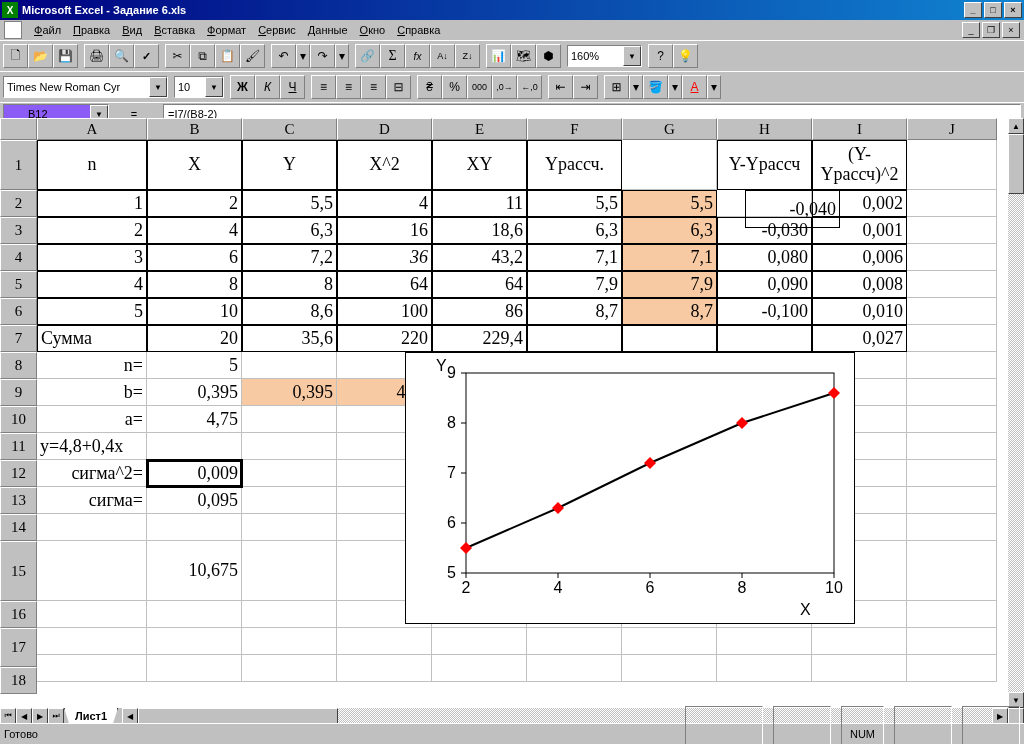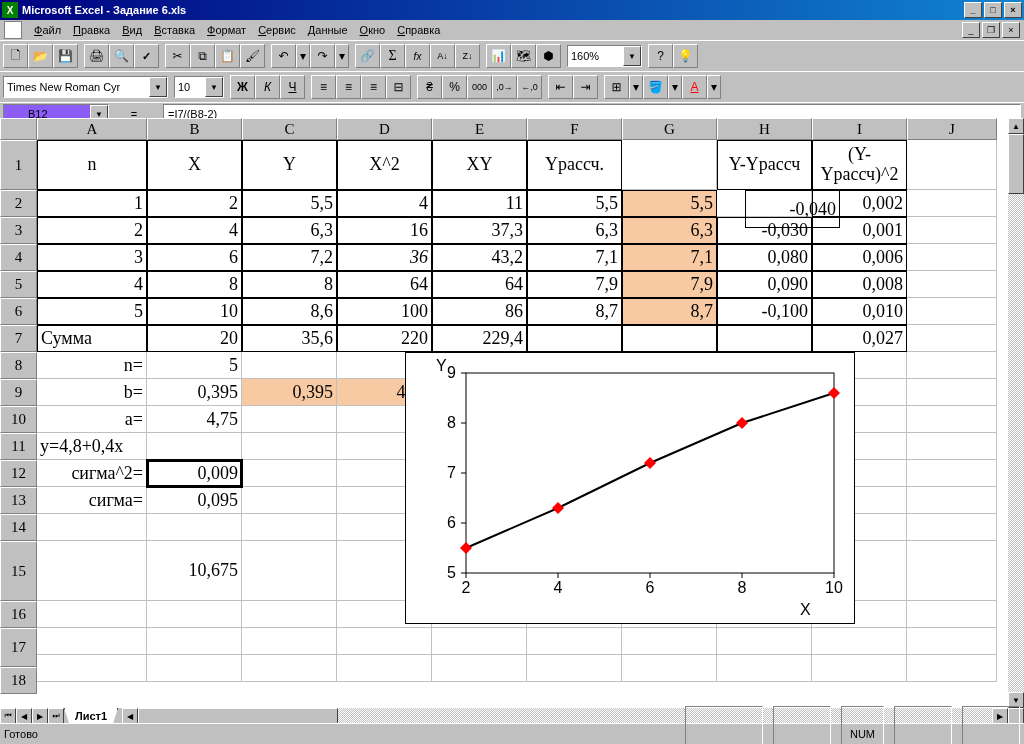--- a/index.html
+++ b/index.html
@@ -384,21 +384,21 @@
       <div class="cell brd-r brd-b brd-l brd-t" style="left: 300px; top: 50px; width: 95px; height: 27px; justify-content: flex-end;">4</div>
       <div class="cell brd-r brd-b brd-l brd-t" style="left: 395px; top: 50px; width: 95px; height: 27px; justify-content: flex-end;">11</div>
       <div class="cell brd-r brd-b brd-l brd-t" style="left: 490px; top: 50px; width: 95px; height: 27px; justify-content: flex-end;">5,5</div>
       <div class="cell hl brd-r brd-b brd-l brd-t" style="left: 585px; top: 50px; width: 95px; height: 27px; justify-content: flex-end;">5,5</div>
       <div class="cell brd-r brd-b brd-l brd-t" style="left: 680px; top: 50px; width: 95px; height: 38px; justify-content: flex-end; margin-left: 28px;">-0,040</div>
       <div class="cell brd-r brd-b brd-l brd-t" style="left: 775px; top: 50px; width: 95px; height: 27px; justify-content: flex-end;">0,002</div>
       <div class="cell brd-r brd-b brd-l brd-t" style="left: 0px; top: 77px; width: 110px; height: 27px; justify-content: flex-end;">2</div>
       <div class="cell brd-r brd-b brd-l brd-t" style="left: 110px; top: 77px; width: 95px; height: 27px; justify-content: flex-end;">4</div>
       <div class="cell brd-r brd-b brd-l brd-t" style="left: 205px; top: 77px; width: 95px; height: 27px; justify-content: flex-end;">6,3</div>
       <div class="cell brd-r brd-b brd-l brd-t" style="left: 300px; top: 77px; width: 95px; height: 27px; justify-content: flex-end;">16</div>
-      <div class="cell brd-r brd-b brd-l brd-t" style="left: 395px; top: 77px; width: 95px; height: 27px; justify-content: flex-end;">37,3</div>
+      <div class="cell brd-r brd-b brd-l brd-t" style="left: 395px; top: 77px; width: 95px; height: 27px; justify-content: flex-end;">18,6</div>
       <div class="cell brd-r brd-b brd-l brd-t" style="left: 490px; top: 77px; width: 95px; height: 27px; justify-content: flex-end;">6,3</div>
       <div class="cell hl brd-r brd-b brd-l brd-t" style="left: 585px; top: 77px; width: 95px; height: 27px; justify-content: flex-end;">6,3</div>
       <div class="cell brd-r brd-b brd-l brd-t" style="left: 680px; top: 77px; width: 95px; height: 27px; justify-content: flex-end;">-0,030</div>
       <div class="cell brd-r brd-b brd-l brd-t" style="left: 775px; top: 77px; width: 95px; height: 27px; justify-content: flex-end;">0,001</div>
       <div class="cell brd-r brd-b brd-l brd-t" style="left: 0px; top: 104px; width: 110px; height: 27px; justify-content: flex-end;">3</div>
       <div class="cell brd-r brd-b brd-l brd-t" style="left: 110px; top: 104px; width: 95px; height: 27px; justify-content: flex-end;">6</div>
       <div class="cell brd-r brd-b brd-l brd-t" style="left: 205px; top: 104px; width: 95px; height: 27px; justify-content: flex-end;">7,2</div>
       <div class="cell brd-r brd-b brd-l brd-t" style="left: 300px; top: 104px; width: 95px; height: 27px; justify-content: flex-end; font-style: italic;">36</div>
       <div class="cell brd-r brd-b brd-l brd-t" style="left: 395px; top: 104px; width: 95px; height: 27px; justify-content: flex-end;">43,2</div>
       <div class="cell brd-r brd-b brd-l brd-t" style="left: 490px; top: 104px; width: 95px; height: 27px; justify-content: flex-end;">7,1</div>

